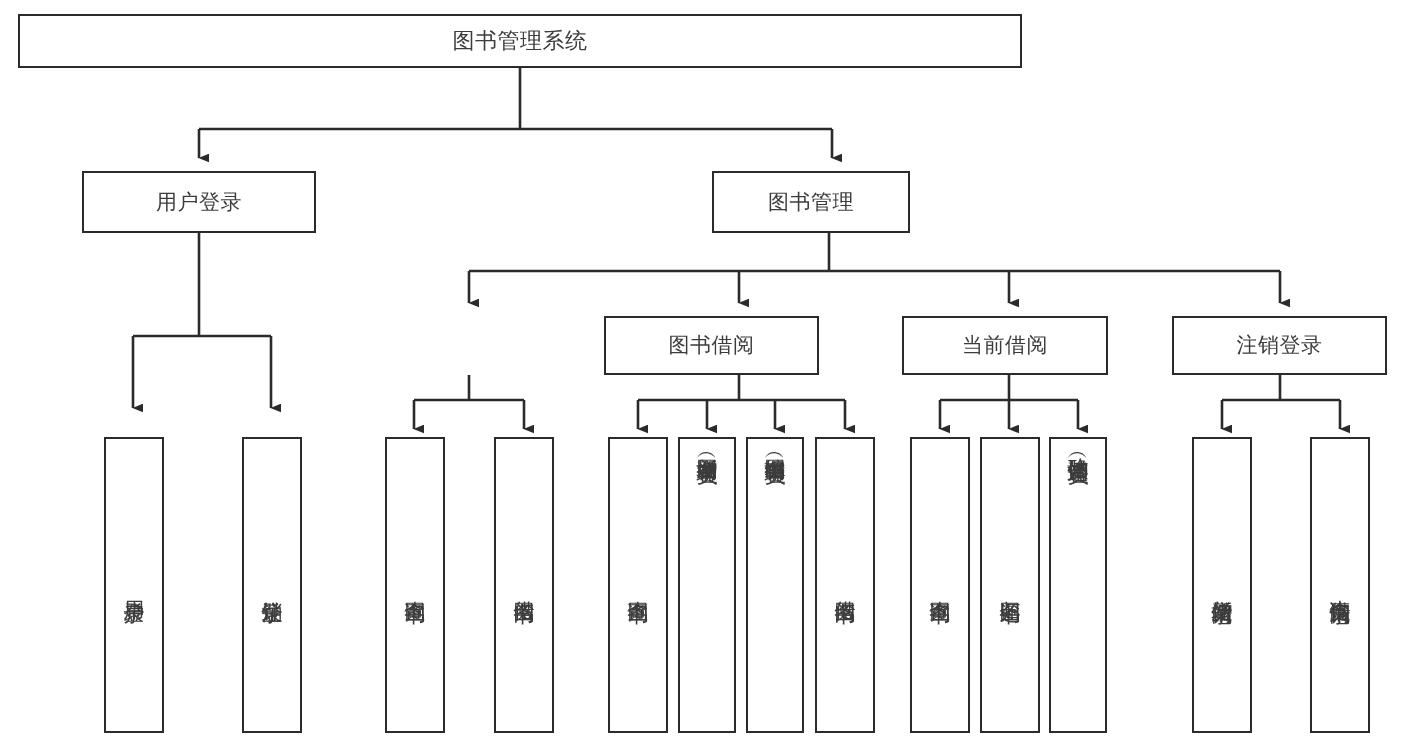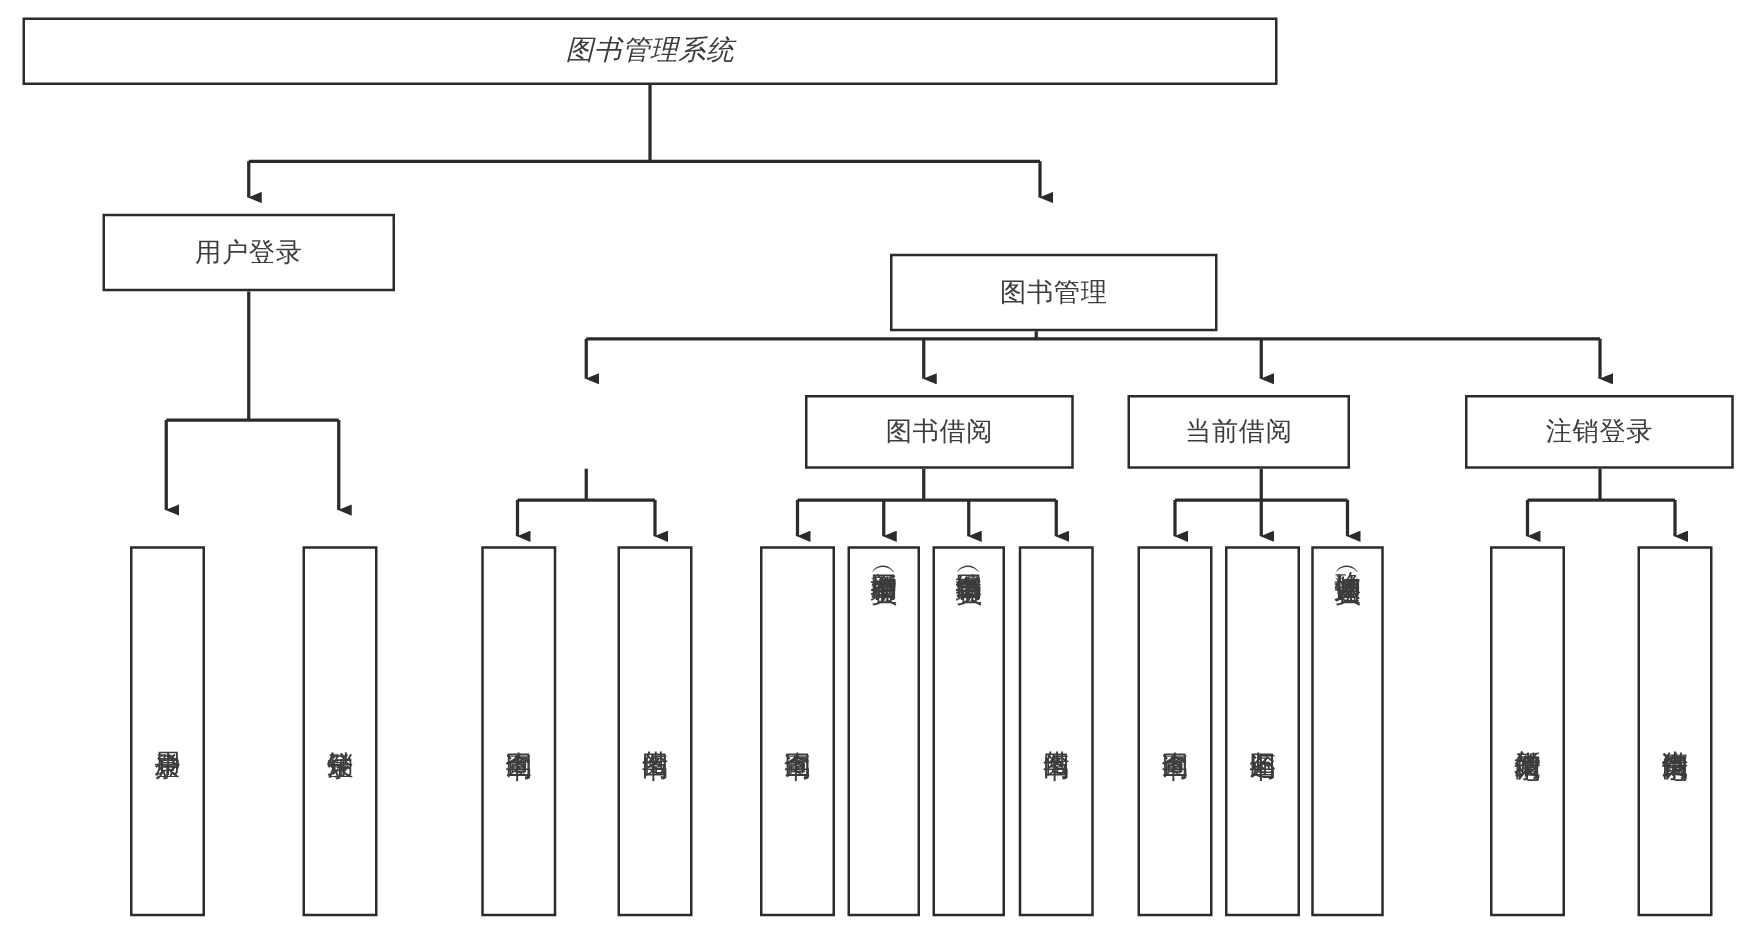--- a/index.html
+++ b/index.html
@@ -43,21 +43,20 @@
   }
   .node.horizontal .node-label {
     font-size: 21px;
     letter-spacing: 0.5px;
   }
   .node.root {
     border-width: 2px;
   }
   .node.root .node-label {
     font-size: 22px;
-    font-style: italic;
   }
   .node.vertical {
     align-items: flex-start;
     padding-top: 2px;
   }
   .node.vertical .node-label {
     writing-mode: vertical-rl;
     text-orientation: upright;
     font-size: 21px;
     line-height: 1.05;
@@ -134,28 +133,28 @@
     </g>
   </svg>
 
   <div class="node horizontal root" style="left:18px; top:14px; width:1004px; height:54px;">
     <span class="node-label">图书管理系统</span>
   </div>
 
   <div class="node horizontal" style="left:82px; top:171px; width:234px; height:62px;">
     <span class="node-label">用户登录</span>
   </div>
-  <div class="node horizontal" style="left:712px; top:171px; width:262px; height:62px;margin-top:32px;">
+  <div class="node horizontal" style="left:712px; top:171px; width:198px; height:62px;">
     <span class="node-label">图书管理</span>
   </div>
 
-  <div class="node horizontal" style="left:644px; top:316px; width:215px; height:59px;">
+  <div class="node horizontal" style="left:604px; top:316px; width:215px; height:59px;">
     <span class="node-label">图书借阅</span>
   </div>
-  <div class="node horizontal" style="left:902px; top:316px; width:178px; height:59px;">
+  <div class="node horizontal" style="left:902px; top:316px; width:206px; height:59px;">
     <span class="node-label">当前借阅</span>
   </div>
   <div class="node horizontal" style="left:1172px; top:316px; width:215px; height:59px;">
     <span class="node-label">注销登录</span>
   </div>
 
   <div class="node vertical centered" style="left:104px; top:437px; width:60px; height:296px;">
     <span class="node-label">用户登录</span>
   </div>
   <div class="node vertical centered" style="left:242px; top:437px; width:60px; height:296px;">

